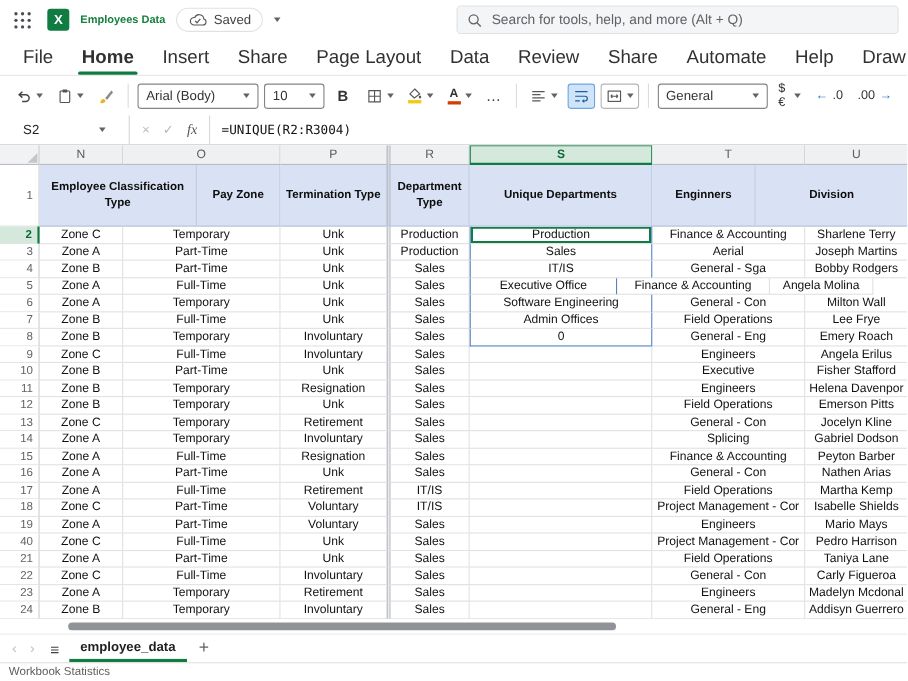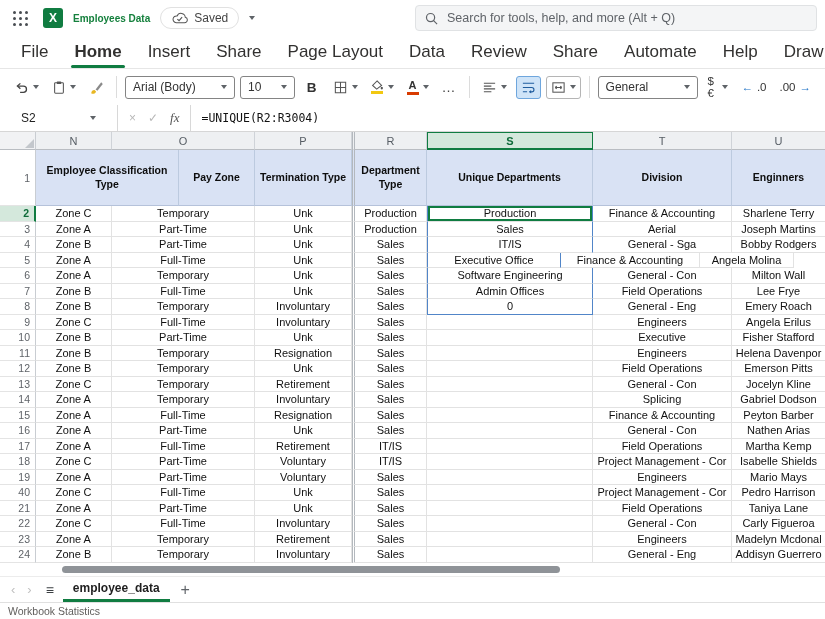--- a/index.html
+++ b/index.html
@@ -269,22 +269,22 @@
         <div class="colhead" style="width: 94px;">U</div>
       </div>
     <div class="gbody">
         <div class="grow header-row">
           <div class="gut">1</div>
           <div class="hcell" style="width: 143px;">Employee Classification Type</div>
           <div class="hcell" style="width: 76px;">Pay Zone</div>
           <div class="hcell" style="width: 97px;">Termination Type</div>
           <div class="hcell hiddenleft" style="width: 75px;">Department Type</div>
           <div class="hcell" style="width: 166px;">Unique Departments</div>
+          <div class="hcell" style="width: 94px;">Enginners</div>
           <div class="hcell" style="width: 139px;">Division</div>
-          <div class="hcell" style="width: 94px;">Enginners</div>
         </div>
         <div class="grow">
           <div class="gut sel">2</div>
           <div class="cell" style="width: 76px;">Zone C</div>
           <div class="cell" style="width: 143px;">Temporary</div>
           <div class="cell" style="width: 97px;">Unk</div>
           <div class="cell hiddenleft" style="width: 75px;">Production</div>
           <div class="cell spill selcell" style="width: 166px;">Production</div>
           <div class="cell" style="width: 139px;">Finance &amp; Accounting</div>
           <div class="cell" style="width: 94px;">Sharlene Terry</div>

